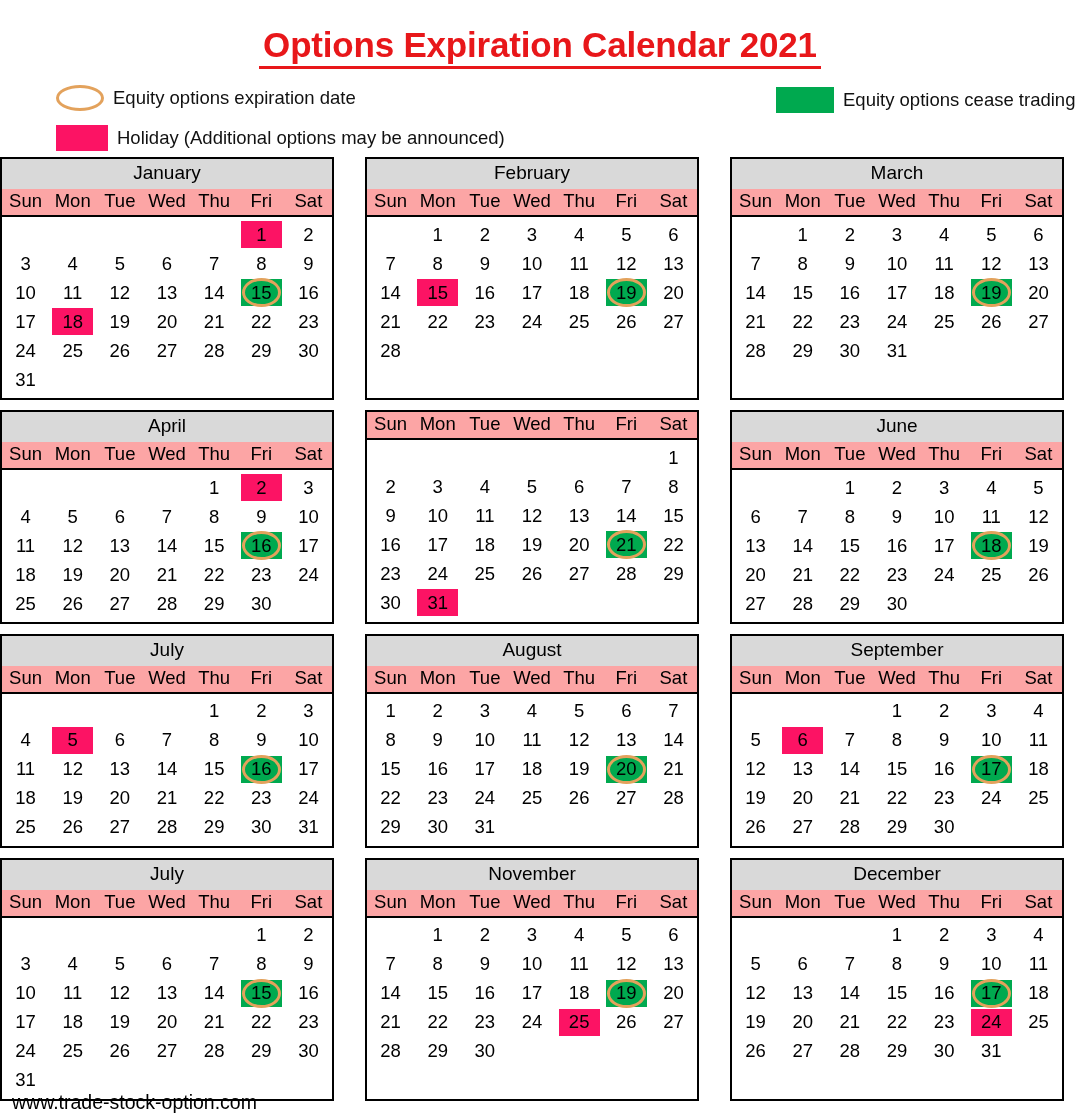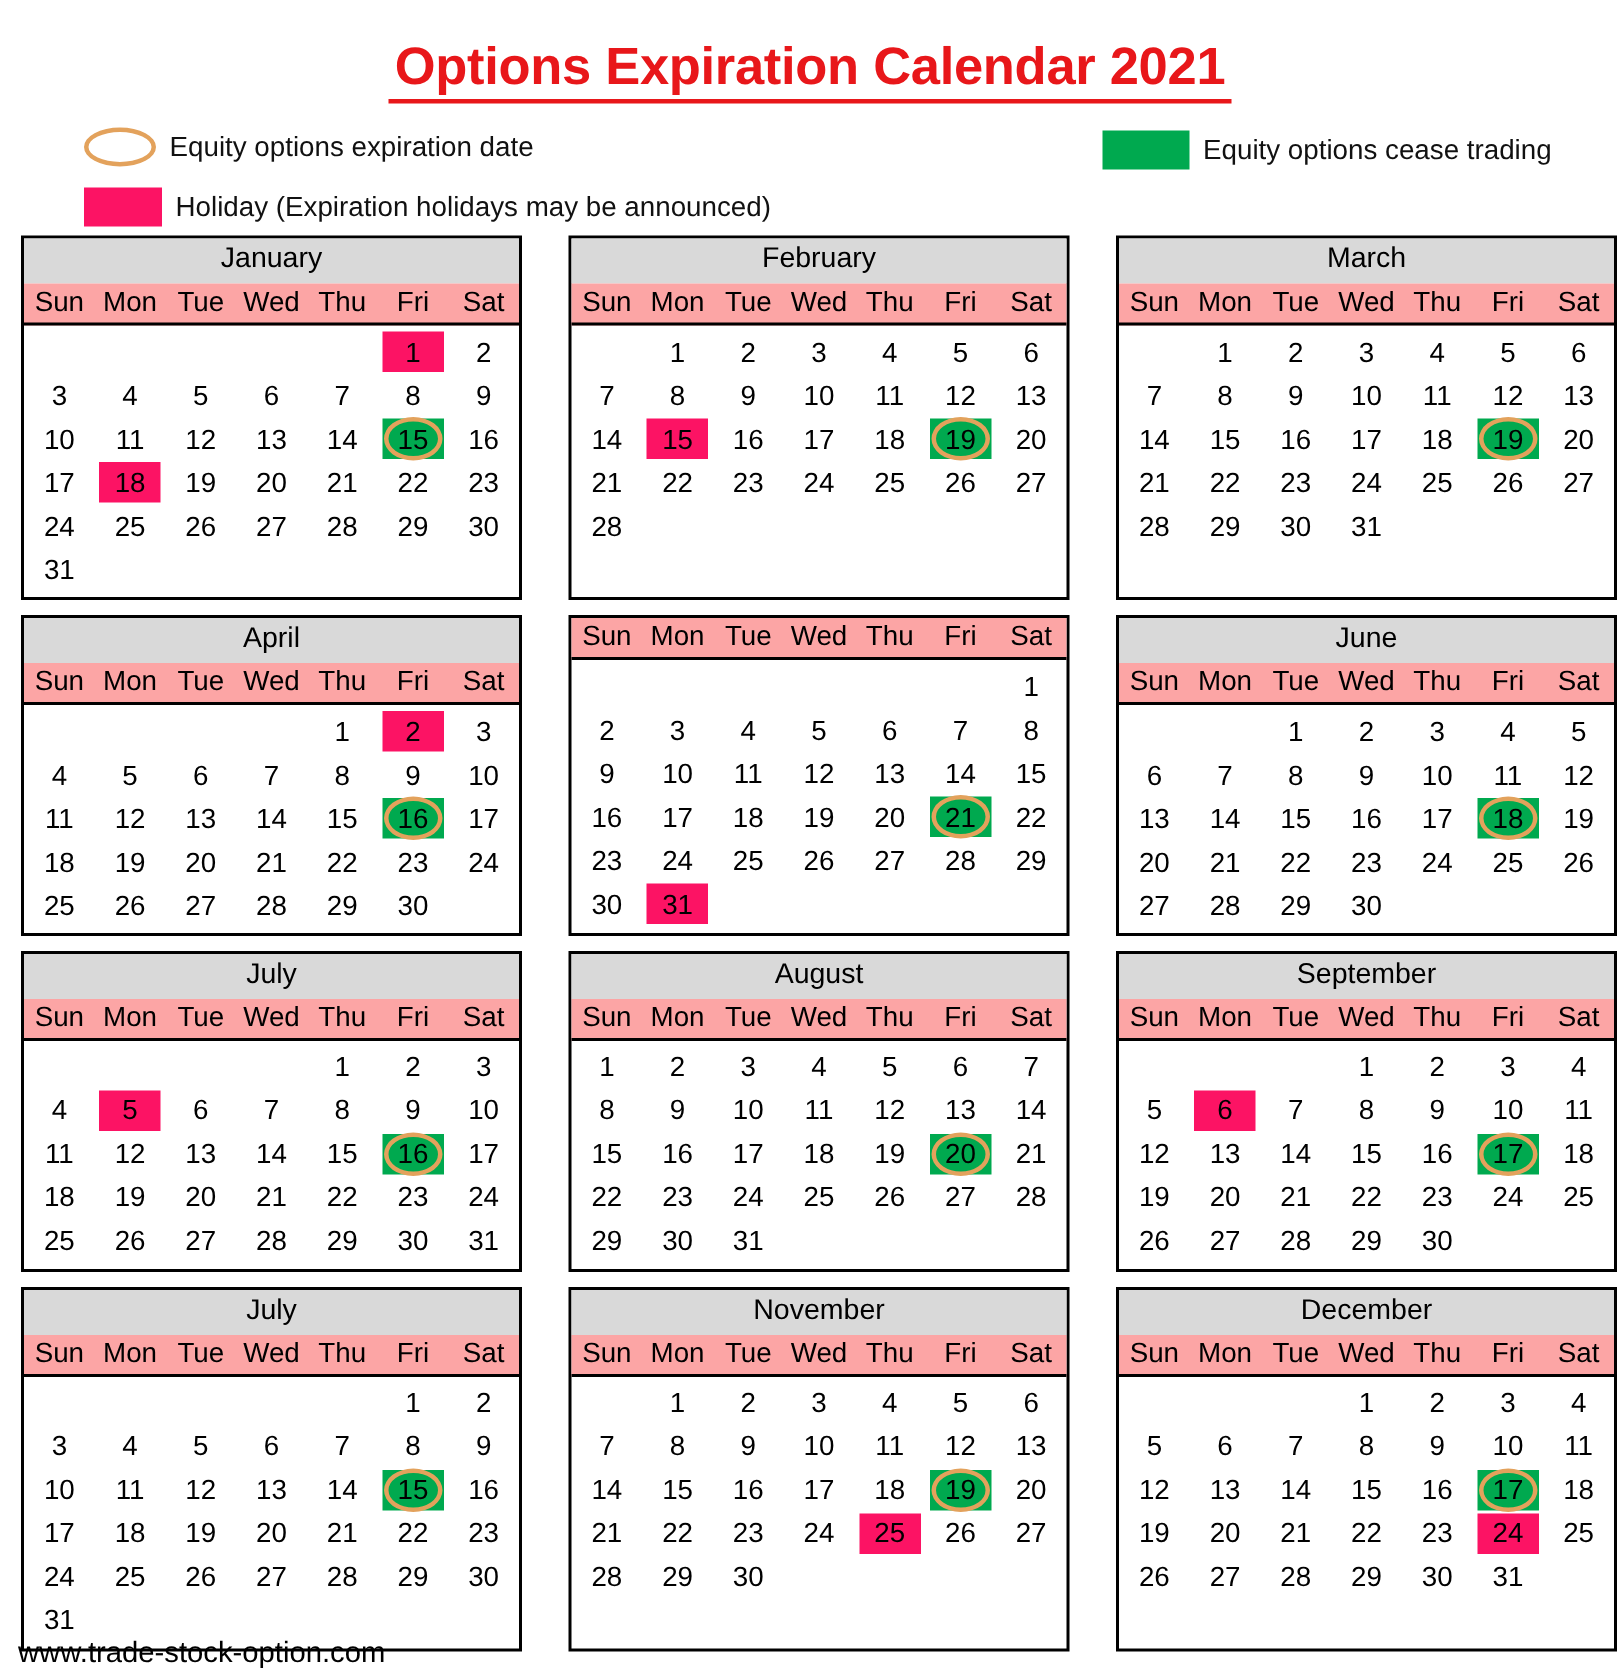--- a/index.html
+++ b/index.html
@@ -38,21 +38,21 @@
     margin-top: 16px;
     height: 70px;
     text-align: center;
   }
   .legend-row {
     position: absolute;
     display: flex;
     align-items: center;
   }
   .legend-row-1 { left: 56px;  top: 0px; }
-  .legend-row-2 { left: 735px; top: 2px; }
+  .legend-row-2 { left: 776px; top: 2px; }
   .legend-row-3 { left: 56px;  top: 40px; }
 
   .swatch-ellipse {
     width: 48px;
     height: 26px;
     border: 3px solid #E3A25C;
     border-radius: 50%;
     box-sizing: border-box;
     background: transparent;
     flex: 0 0 auto;
@@ -75,21 +75,21 @@
     white-space: nowrap;
     color: #111;
   }
 
   
   .months-grid {
     display: grid;
     grid-template-columns: repeat(3, 334px);
     column-gap: 31px;
     row-gap: 10px;
-    padding-left: 14px;
+    padding-left: 0;
     margin-top: 2px;
   }
   .month-card {
     border: 2px solid #000000;
     background: #ffffff;
     box-sizing: border-box;
   }
   .month-name {
     background: #D9D9D9;
     text-align: center;
@@ -166,21 +166,21 @@
   <div class="legend-row legend-row-1">
     <span class="swatch-ellipse"></span>
     <span class="legend-label">Equity options expiration date</span>
   </div>
   <div class="legend-row legend-row-2">
     <span class="swatch-green"></span>
     <span class="legend-label">Equity options cease trading</span>
   </div>
   <div class="legend-row legend-row-3">
     <span class="swatch-pink"></span>
-    <span class="legend-label">Holiday (Expiration holidays may be announced)</span>
+    <span class="legend-label">Holiday (Additional options may be announced)</span>
   </div>
 </div>
 
 <div class="months-grid" id="months-grid">
     <div class="month-card">
       <div class="month-name">January</div>
       <div class="weekday-row">
         <div class="weekday">Sun</div>
         <div class="weekday">Mon</div>
         <div class="weekday">Tue</div>

